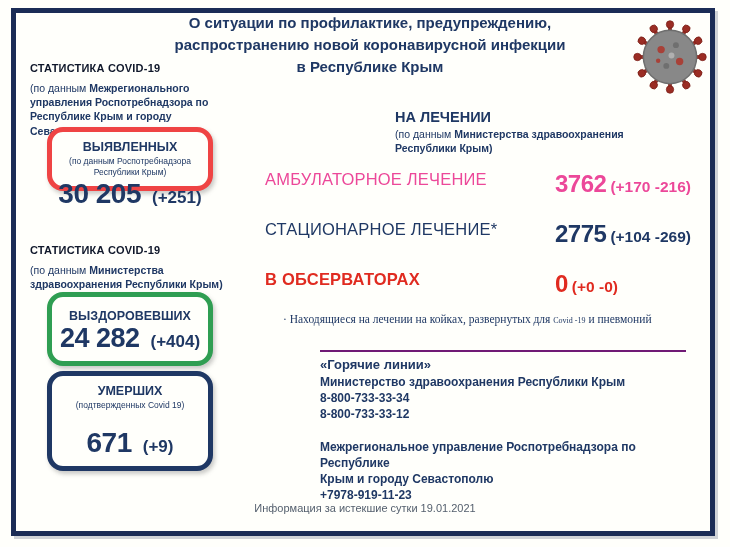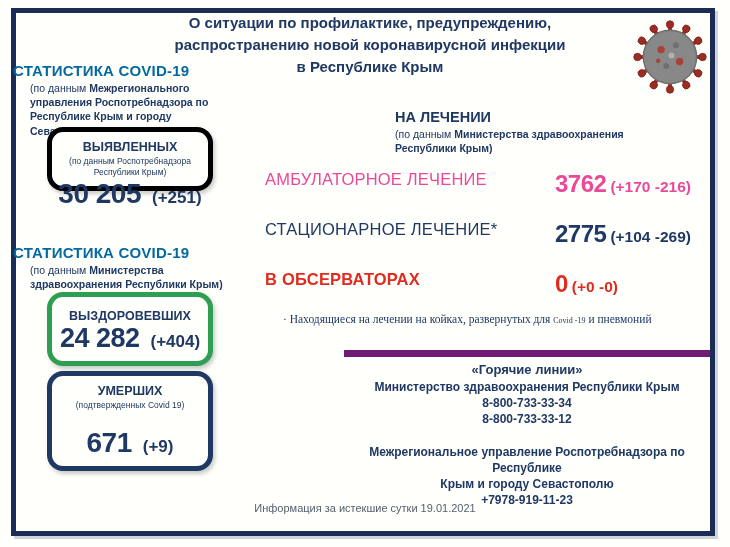--- a/index.html
+++ b/index.html
@@ -4,28 +4,28 @@
 <style>
   * { margin:0; padding:0; box-sizing:border-box; }
   html,body { width:730px; height:547px; }
   body { font-family:"Liberation Sans", sans-serif; background:#ffffff; }
   .page { position:relative; width:730px; height:547px; background:#fffffb; overflow:hidden; }
   .frame { position:absolute; left:11px; top:8px; right:15px; bottom:11px;
            border:5px solid #1b2c56; box-shadow:3px 3px 0 rgba(120,130,150,.35); }
   .title { position:absolute; top:12px; left:165px; width:410px; text-align:center;
            color:#1f3864; font-weight:bold; font-size:15px; line-height:1.45; }
   .virus { position:absolute; top:20px; left:633px; width:74px; height:74px; }
-  .sec-head { position:absolute; left:13px; color:#0369a1; font-weight:bold; font-size:15px; letter-spacing:.2px; }
+  .sec-head { position:absolute; left:30px; color:#0f172a; font-weight:bold; font-size:11px; letter-spacing:.2px; }
   .sec-sub  { position:absolute; left:30px; width:215px; color:#1f3864; font-size:10.5px; line-height:1.35; }
   .sec-sub b { font-weight:bold; }
 
   .stat-box { position:absolute; left:47px; width:166px; border-radius:16px;
               background:#fffffb; display:flex; flex-direction:column; align-items:center;
               text-align:center; box-shadow:2px 3px 4px rgba(100,100,100,.35); }
-  .box-red   { top:127px; height:64px; border:5px solid #000000; }
+  .box-red   { top:127px; height:64px; border:5px solid #ef4444; }
   .box-green { top:292px; height:74px; border:5px solid #2f9e52; }
   .box-navy  { top:371px; height:100px; border:5px solid #1f3864; }
   .box-label { color:#1f3864; font-weight:bold; font-size:12.5px; margin-top:8px; }
   .box-sublabel { color:#1f3864; font-size:8.5px; line-height:1.3; margin-top:2px; }
   .box-value-row { display:flex; align-items:baseline; gap:11px; margin-top:auto; margin-bottom:7px; }
   .box-value { color:#1f3864; font-weight:bold; font-size:28px; letter-spacing:-.5px; }
   .box-delta { color:#1f3864; font-weight:bold; font-size:17px; }
 
   .treat-head { position:absolute; top:109px; left:395px; color:#1f3864; font-weight:bold; font-size:14.5px; }
   .treat-sub  { position:absolute; top:127px; left:395px; width:235px; color:#1f3864; font-size:10.5px; line-height:1.35; }
@@ -37,22 +37,22 @@
   .trow .num { font-size:24px; font-weight:bold; letter-spacing:-.5px; }
   .trow .dlt { font-size:15.5px; font-weight:bold; }
   .c-green { color:#ec4899; }
   .c-navy  { color:#1f3864; }
   .c-red   { color:#e02b20; }
 
   .footnote { position:absolute; top:313px; left:283px; color:#1f3864;
               font-family:"Liberation Serif", serif; font-size:11.5px; }
   .footnote .small { font-size:8px; }
 
-  .hotlines { position:absolute; top:350px; left:344px; width:366px; text-align:center;
-              border-top:7px solid #701a75; padding-top:5px; color:#1f3864; }
+  .hotlines { position:absolute; top:350px; left:320px; width:366px; 
+              border-top:2px solid #701a75; padding-top:5px; color:#1f3864; }
   .hot-title { font-weight:bold; font-size:13px; margin-bottom:2px; }
   .hot-line  { font-weight:bold; font-size:12px; line-height:1.35; }
   .hot-gap   { height:16px; }
 
   .footer { position:absolute; top:502px; left:0; width:730px; text-align:center;
             color:#55606e; font-size:11px; }
 </style>
 </head>
 <body>
 

